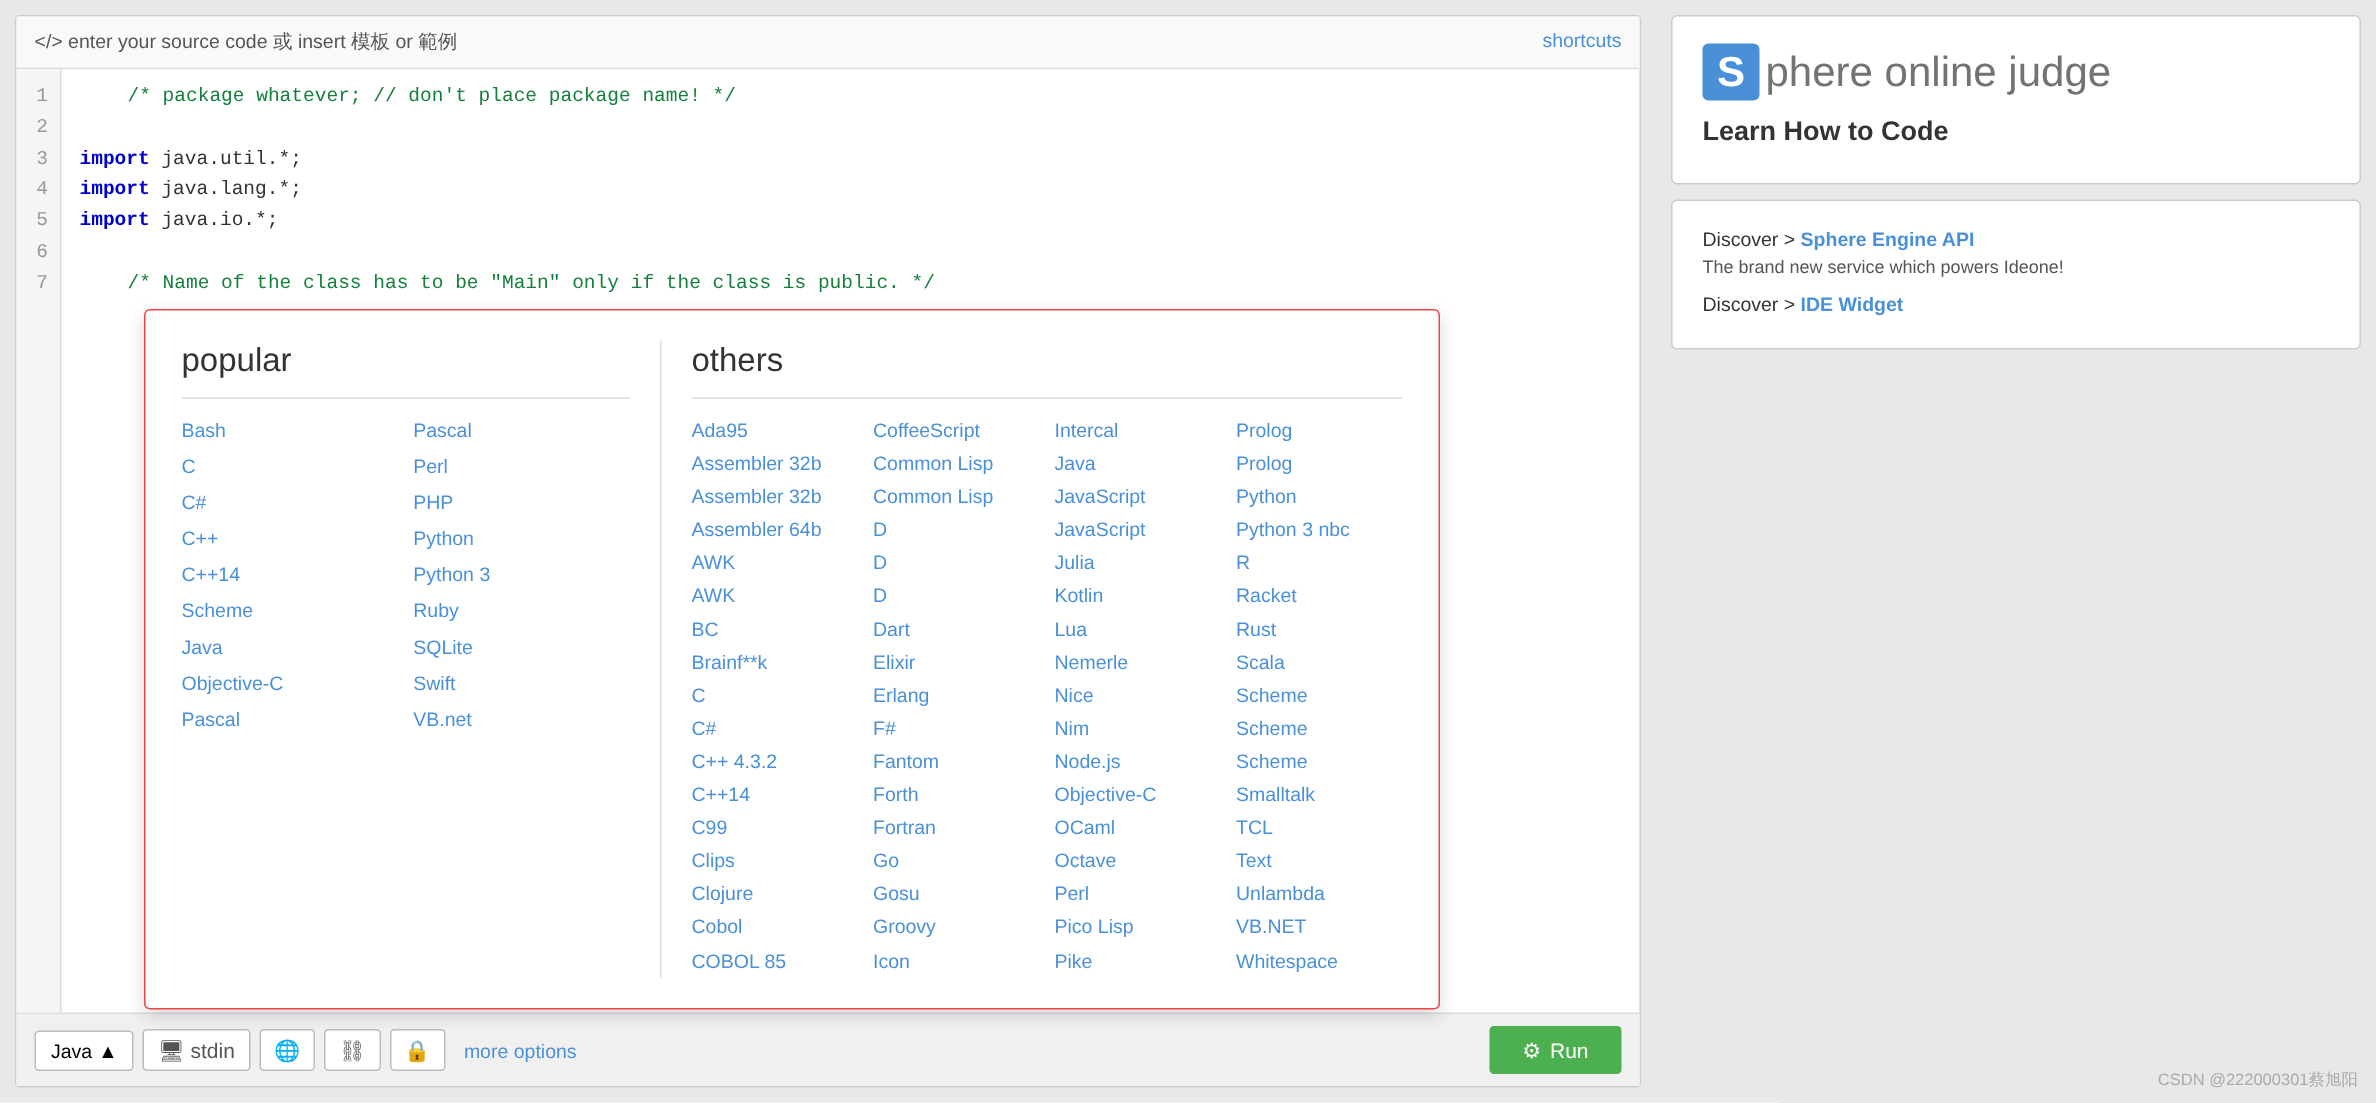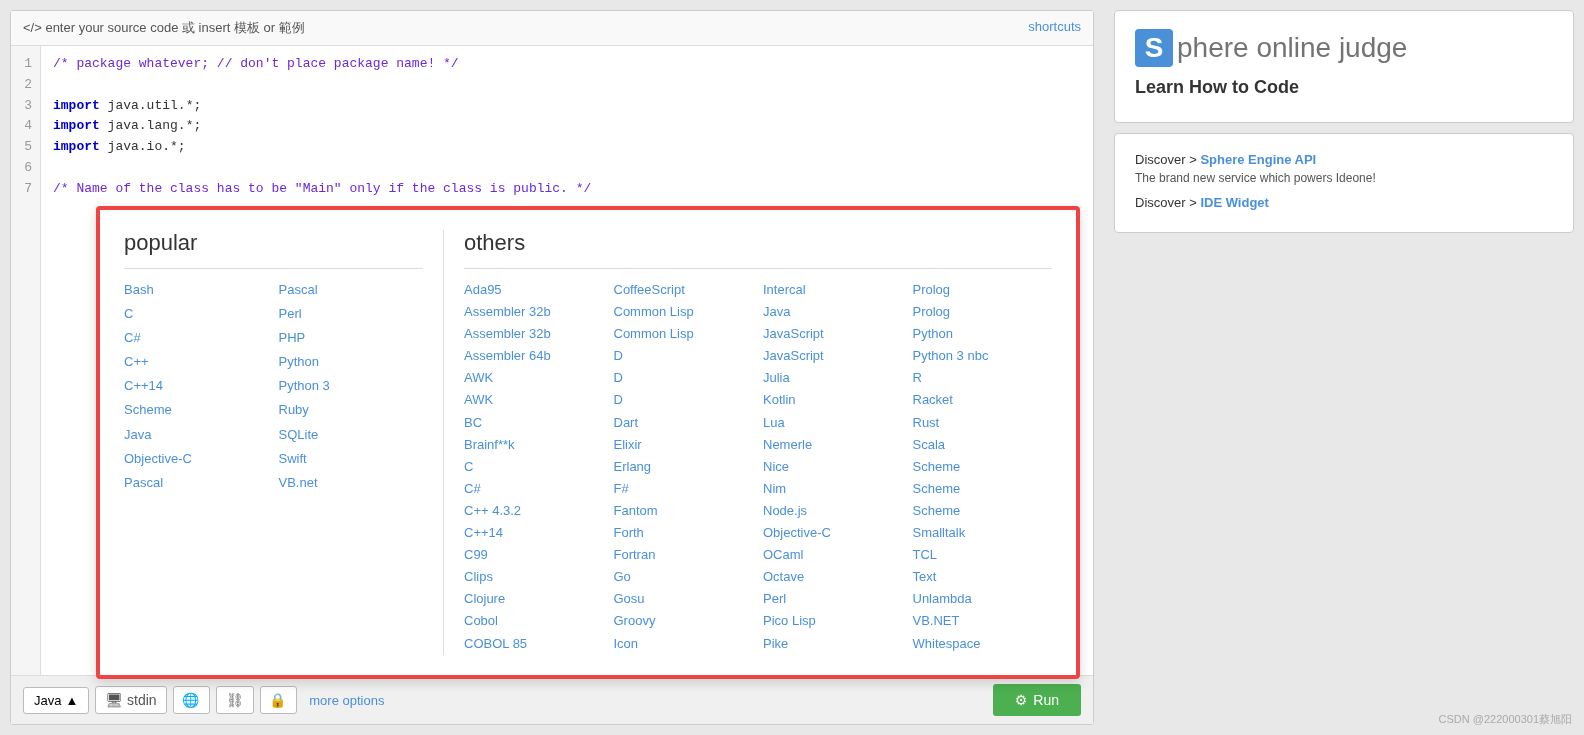--- a/index.html
+++ b/index.html
@@ -61,33 +61,33 @@
       text-align: right;
       user-select: none;
     }
     .code-content {
       padding: 8px 12px;
       line-height: 1.6;
       color: #333;
       flex: 1;
     }
     .code-content .kw { color: #0000cc; font-weight: bold; }
-    .code-content .cm { color: #6d28d9; }
+    .code-content .cm { color: #15803d; margin-left: 32px; }
     
     .lang-popup {
       position: absolute;
       top: 195px;
       left: 85px;
       background: #fff;
-      border: 4px solid #ef4444;
+      border: 1px solid #ef4444;
       border-radius: 4px;
       box-shadow: 0 4px 12px rgba(0,0,0,0.15);
       padding: 20px 24px;
       z-index: 10;
-      width: 984px;
+      width: 864px;
     }
     .lang-popup-inner {
       display: flex;
       gap: 0;
     }
     .lang-col-popular {
       min-width: 320px;
       border-right: 1px solid #ddd;
       padding-right: 20px;
     }

